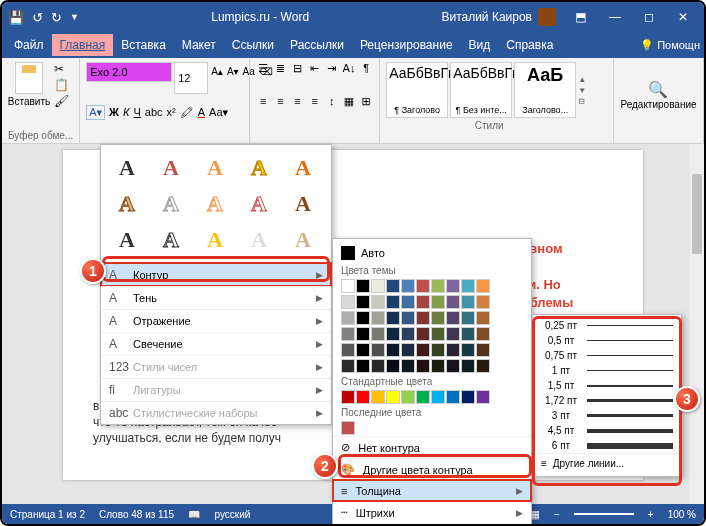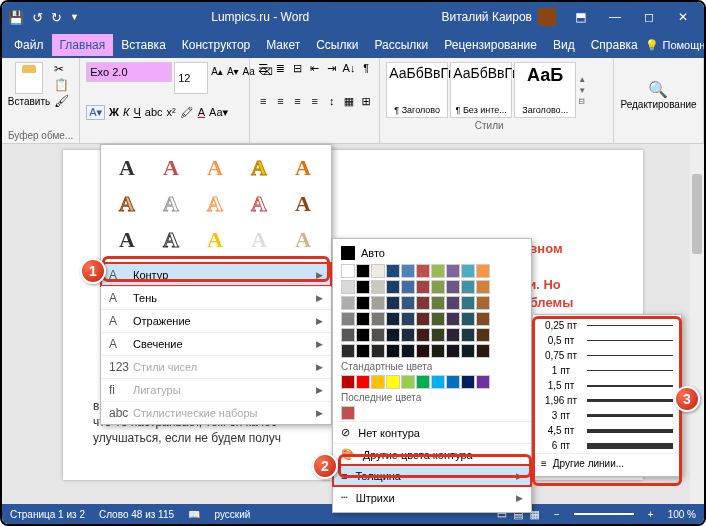--- a/index.html
+++ b/index.html
@@ -8,35 +8,35 @@
   .titlebar .left-controls { display: flex; gap: 8px; align-items: center; }
   .titlebar .left-controls span { font-size: 13px; }
   .titlebar .title { flex: 1; text-align: center; font-size: 12px; }
   .titlebar .user { display: flex; align-items: center; gap: 6px; font-size: 12px; }
   .titlebar .avatar { width: 18px; height: 18px; background: #8b4513; border-radius: 2px; }
   .titlebar .win-controls { display: flex; gap: 4px; margin-left: 10px; }
   .titlebar .win-controls span { width: 30px; text-align: center; font-size: 12px; }
 
   .menubar { background: #2b579a; color: #fff; height: 26px; display: flex; align-items: center; font-size: 12px; padding: 0 4px; }
   .menubar .tab { padding: 4px 8px; cursor: pointer; }
-  .menubar .tab.active { background: #f0abfc; color: #2b579a; }
+  .menubar .tab.active { background: #fca5a5; color: #2b579a; text-decoration: underline; }
   .menubar .spacer { flex: 1; }
   .menubar .right-items { display: flex; gap: 10px; align-items: center; font-size: 11px; }
   .menubar .right-items span { display: flex; align-items: center; gap: 3px; }
 
   .ribbon { background: #f3f3f3; border-bottom: 1px solid #d0d0d0; height: 86px; display: flex; font-size: 11px; }
   .ribbon-group { border-right: 1px solid #d0d0d0; padding: 4px 6px 2px 6px; display: flex; flex-direction: column; justify-content: space-between; }
   .ribbon-group .label { text-align: center; font-size: 10px; color: #666; margin-top: 2px; }
   .paste-btn { display: flex; flex-direction: column; align-items: center; width: 42px; }
   .paste-btn .icon { width: 28px; height: 32px; background: #fff; border: 1px solid #ccc; position: relative; }
   .paste-btn .icon::after { content: ""; position: absolute; top: 2px; left: 6px; width: 14px; height: 8px; background: #f0c060; border-radius: 2px 2px 0 0; }
   .clipboard-side { display: flex; flex-direction: column; gap: 2px; margin-left: 4px; font-size: 12px; }
   .font-group { width: 170px; }
   .font-row { display: flex; gap: 2px; margin-bottom: 2px; }
-  .font-name { width: 86px; height: 20px; border: 1px solid #ccc; background: #f0abfc; font-size: 11px; padding: 1px 3px; }
+  .font-name { width: 86px; height: 20px; border: 1px solid #ccc; background: #d946ef; font-size: 11px; padding: 1px 3px; }
   .font-size { width: 34px; height: 32px; border: 1px solid #ccc; background: #fff; font-size: 11px; padding: 1px 3px; text-align: left; }
   .small-btn { width: 16px; height: 20px; border: 1px solid transparent; text-align: center; font-size: 10px; line-height: 18px; }
   .font-row2 { display: flex; gap: 4px; font-size: 12px; align-items: center; }
   .font-row2 span { font-size: 11px; }
   .para-group { width: 130px; }
   .para-row { display: flex; gap: 3px; margin-bottom: 3px; font-size: 11px; }
   .para-row span { width: 16px; text-align: center; }
   .styles-group { flex: 1; display: flex; }
   .style-box { width: 62px; height: 56px; border: 1px solid #d0d0d0; background: #fff; margin-right: 2px; padding: 2px; font-size: 9px; text-align: center; display: flex; flex-direction: column; justify-content: space-between; }
   .style-box .preview { font-size: 14px; }
@@ -104,21 +104,20 @@
     <span>—</span>
     <span>◻</span>
     <span>✕</span>
   </div>
 </div>
 
 <div class="menubar">
   <div class="tab">Файл</div>
   <div class="tab active">Главная</div>
   <div class="tab">Вставка</div>
-  <div class="tab">Конструктор</div>
   <div class="tab">Макет</div>
   <div class="tab">Ссылки</div>
   <div class="tab">Рассылки</div>
   <div class="tab">Рецензирование</div>
   <div class="tab">Вид</div>
   <div class="tab">Справка</div>
   <div class="spacer"></div>
   <div class="right-items">
     <span>💡 <span>Помощн</span></span>
 
@@ -287,20 +286,21 @@
     <span>Стилистические наборы</span>
     <span class="arrow">▶</span>
   </div>
 </div>
 
 <div class="color-submenu">
   <div class="auto-row">
     <div class="sw"></div>
     <span>Авто</span>
   </div>
+  <div class="section-label">Цвета темы</div>
   <div id="theme-row" class="color-row">
       <div class="color-sw" style="background: rgb(255, 255, 255);"></div>
       <div class="color-sw" style="background: rgb(0, 0, 0);"></div>
       <div class="color-sw" style="background: rgb(238, 236, 225);"></div>
       <div class="color-sw" style="background: rgb(31, 73, 125);"></div>
       <div class="color-sw" style="background: rgb(79, 129, 189);"></div>
       <div class="color-sw" style="background: rgb(192, 80, 77);"></div>
       <div class="color-sw" style="background: rgb(155, 187, 89);"></div>
       <div class="color-sw" style="background: rgb(128, 100, 162);"></div>
       <div class="color-sw" style="background: rgb(75, 172, 198);"></div>
@@ -421,21 +421,21 @@
       </div>
       <div class="weight-item">
         <div class="lbl">1 пт</div>
         <div class="line" style="height: 1.5px;"></div>
       </div>
       <div class="weight-item">
         <div class="lbl">1,5 пт</div>
         <div class="line" style="height: 2px;"></div>
       </div>
       <div class="weight-item">
-        <div class="lbl">1,96 пт</div>
+        <div class="lbl">1,72 пт</div>
         <div class="line" style="height: 2.5px;"></div>
       </div>
       <div class="weight-item">
         <div class="lbl">3 пт</div>
         <div class="line" style="height: 3px;"></div>
       </div>
       <div class="weight-item">
         <div class="lbl">4,5 пт</div>
         <div class="line" style="height: 4px;"></div>
       </div>

